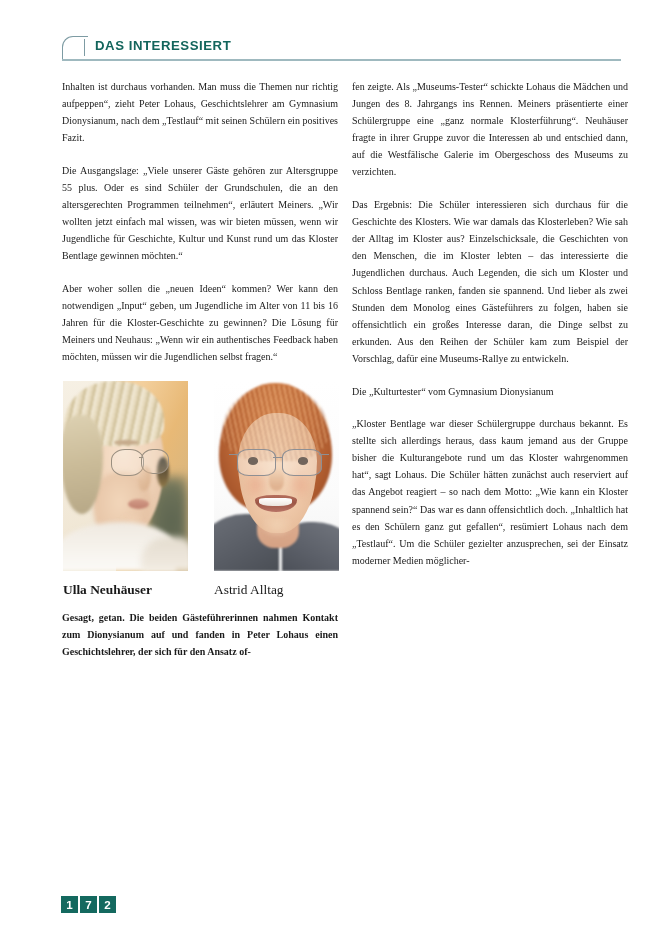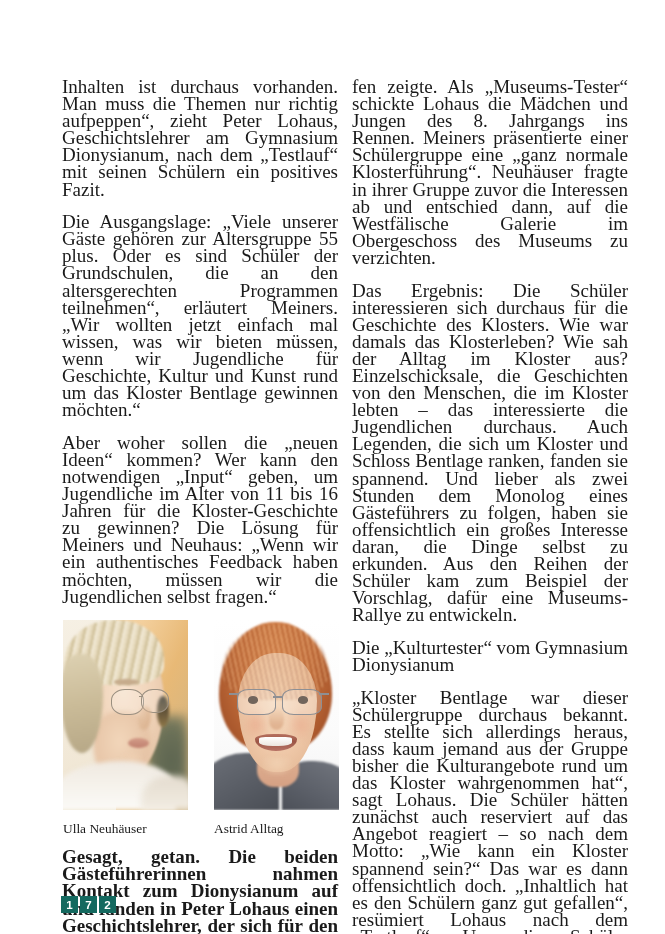--- a/index.html
+++ b/index.html
@@ -74,21 +74,21 @@
   .col {
     position: absolute;
     top: 78px;
     width: 276px;
   }
   .col-left  { left: 62px; }
   .col-right { left: 352px; }
 
   p.body {
     margin: 0 0 15.5px 0;
-    font-size: 19px;
+    font-size: 10px;
     line-height: 17.1px;
     text-align: justify;
     text-justify: inter-word;
     hyphens: manual;
   }
   p.body:last-child { margin-bottom: 0; }
 
   
   .photo-row {
     position: relative;
@@ -112,21 +112,21 @@
     height: 28px;
     margin-top: 10px;
   }
   .caption {
     position: absolute;
     top: 0;
     font-size: 13.4px;
     line-height: 17px;
     white-space: nowrap;
   }
-  .caption-left  { left: 1px; }
+  .caption-left  { left: 1px; font-weight: bold; }
   .caption-right { left: 152px; }
 
   .after-photos { margin-top: 8px; font-weight: bold; }
 
   
   .folio {
     position: absolute;
     left: 61px;
     top: 896px;
     display: flex;
@@ -365,20 +365,26 @@
     left: 38%; top: 72%; width: 24%; height: 10%;
     background: radial-gradient(ellipse at 50% 35%, #f0cfb0 0%, rgba(240,207,176,0) 78%);
     filter: blur(1.8px);
   }
 </style>
 </head>
 <body>
 
 <div class="page">
 
+  <div class="header">
+    <div class="header-bracket"></div>
+    <div class="header-tick"></div>
+    <div class="header-title">DAS INTERESSIERT</div>
+    <div class="header-rule"></div>
+  </div>
 
   <div class="col col-left">
 
     <p class="body">Inhalten ist durchaus vorhanden. Man muss die Themen nur richtig aufpeppen“, zieht Peter Lohaus, Geschichtslehrer am Gymnasium Dionysianum, nach dem „Testlauf“ mit seinen Schülern ein positives Fazit.</p>
     <p class="body">Die Ausgangslage: „Viele unserer Gäste gehören zur Altersgruppe 55 plus. Oder es sind Schüler der Grundschulen, die an den altersgerechten Programmen teilnehmen“, erläutert Meiners. „Wir wollten jetzt einfach mal wissen, was wir bieten müssen, wenn wir Jugendliche für Geschichte, Kultur und Kunst rund um das Kloster Bentlage gewinnen möchten.“</p>
     <p class="body">Aber woher sollen die „neuen Ideen“ kommen? Wer kann den notwendigen „Input“ geben, um Jugendliche im Alter von 11 bis 16 Jahren für die Kloster-Geschichte zu gewinnen? Die Lösung für Meiners und Neuhaus: „Wenn wir ein authentisches Feedback haben möchten, müssen wir die Jugendlichen selbst fragen.“</p>
 
     <div class="photo-row">
 
       <div class="photo photo-left">

